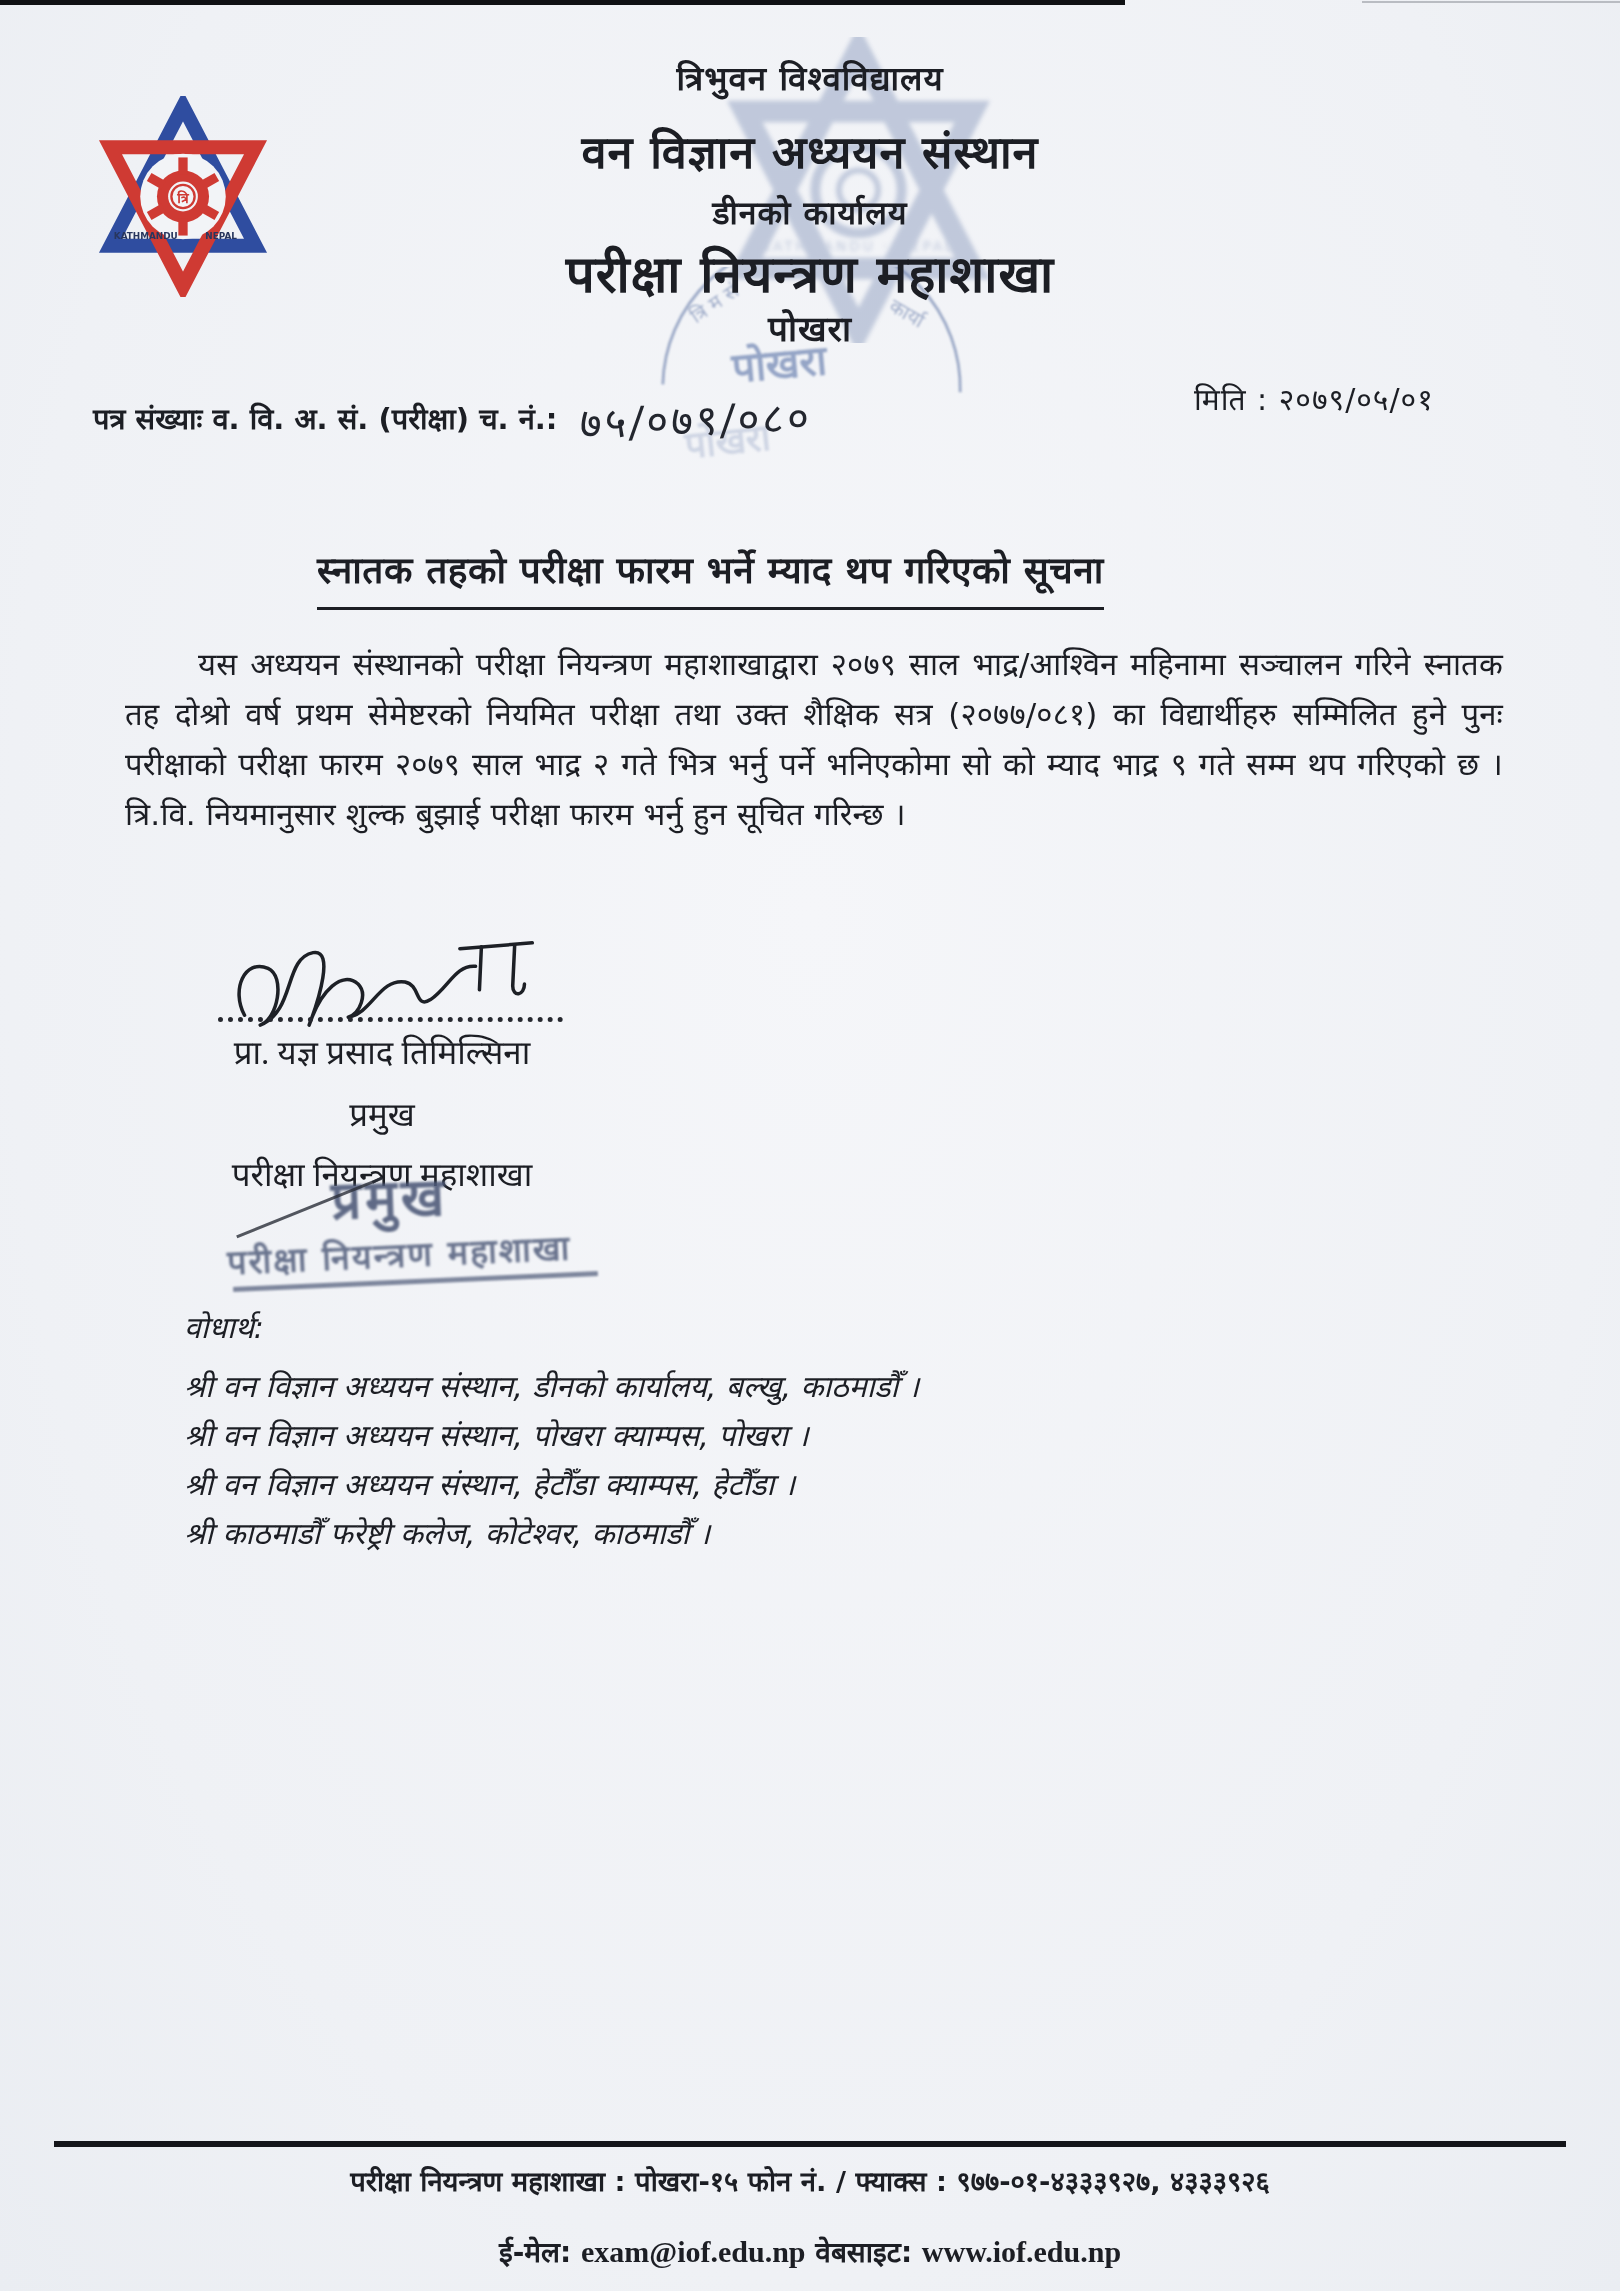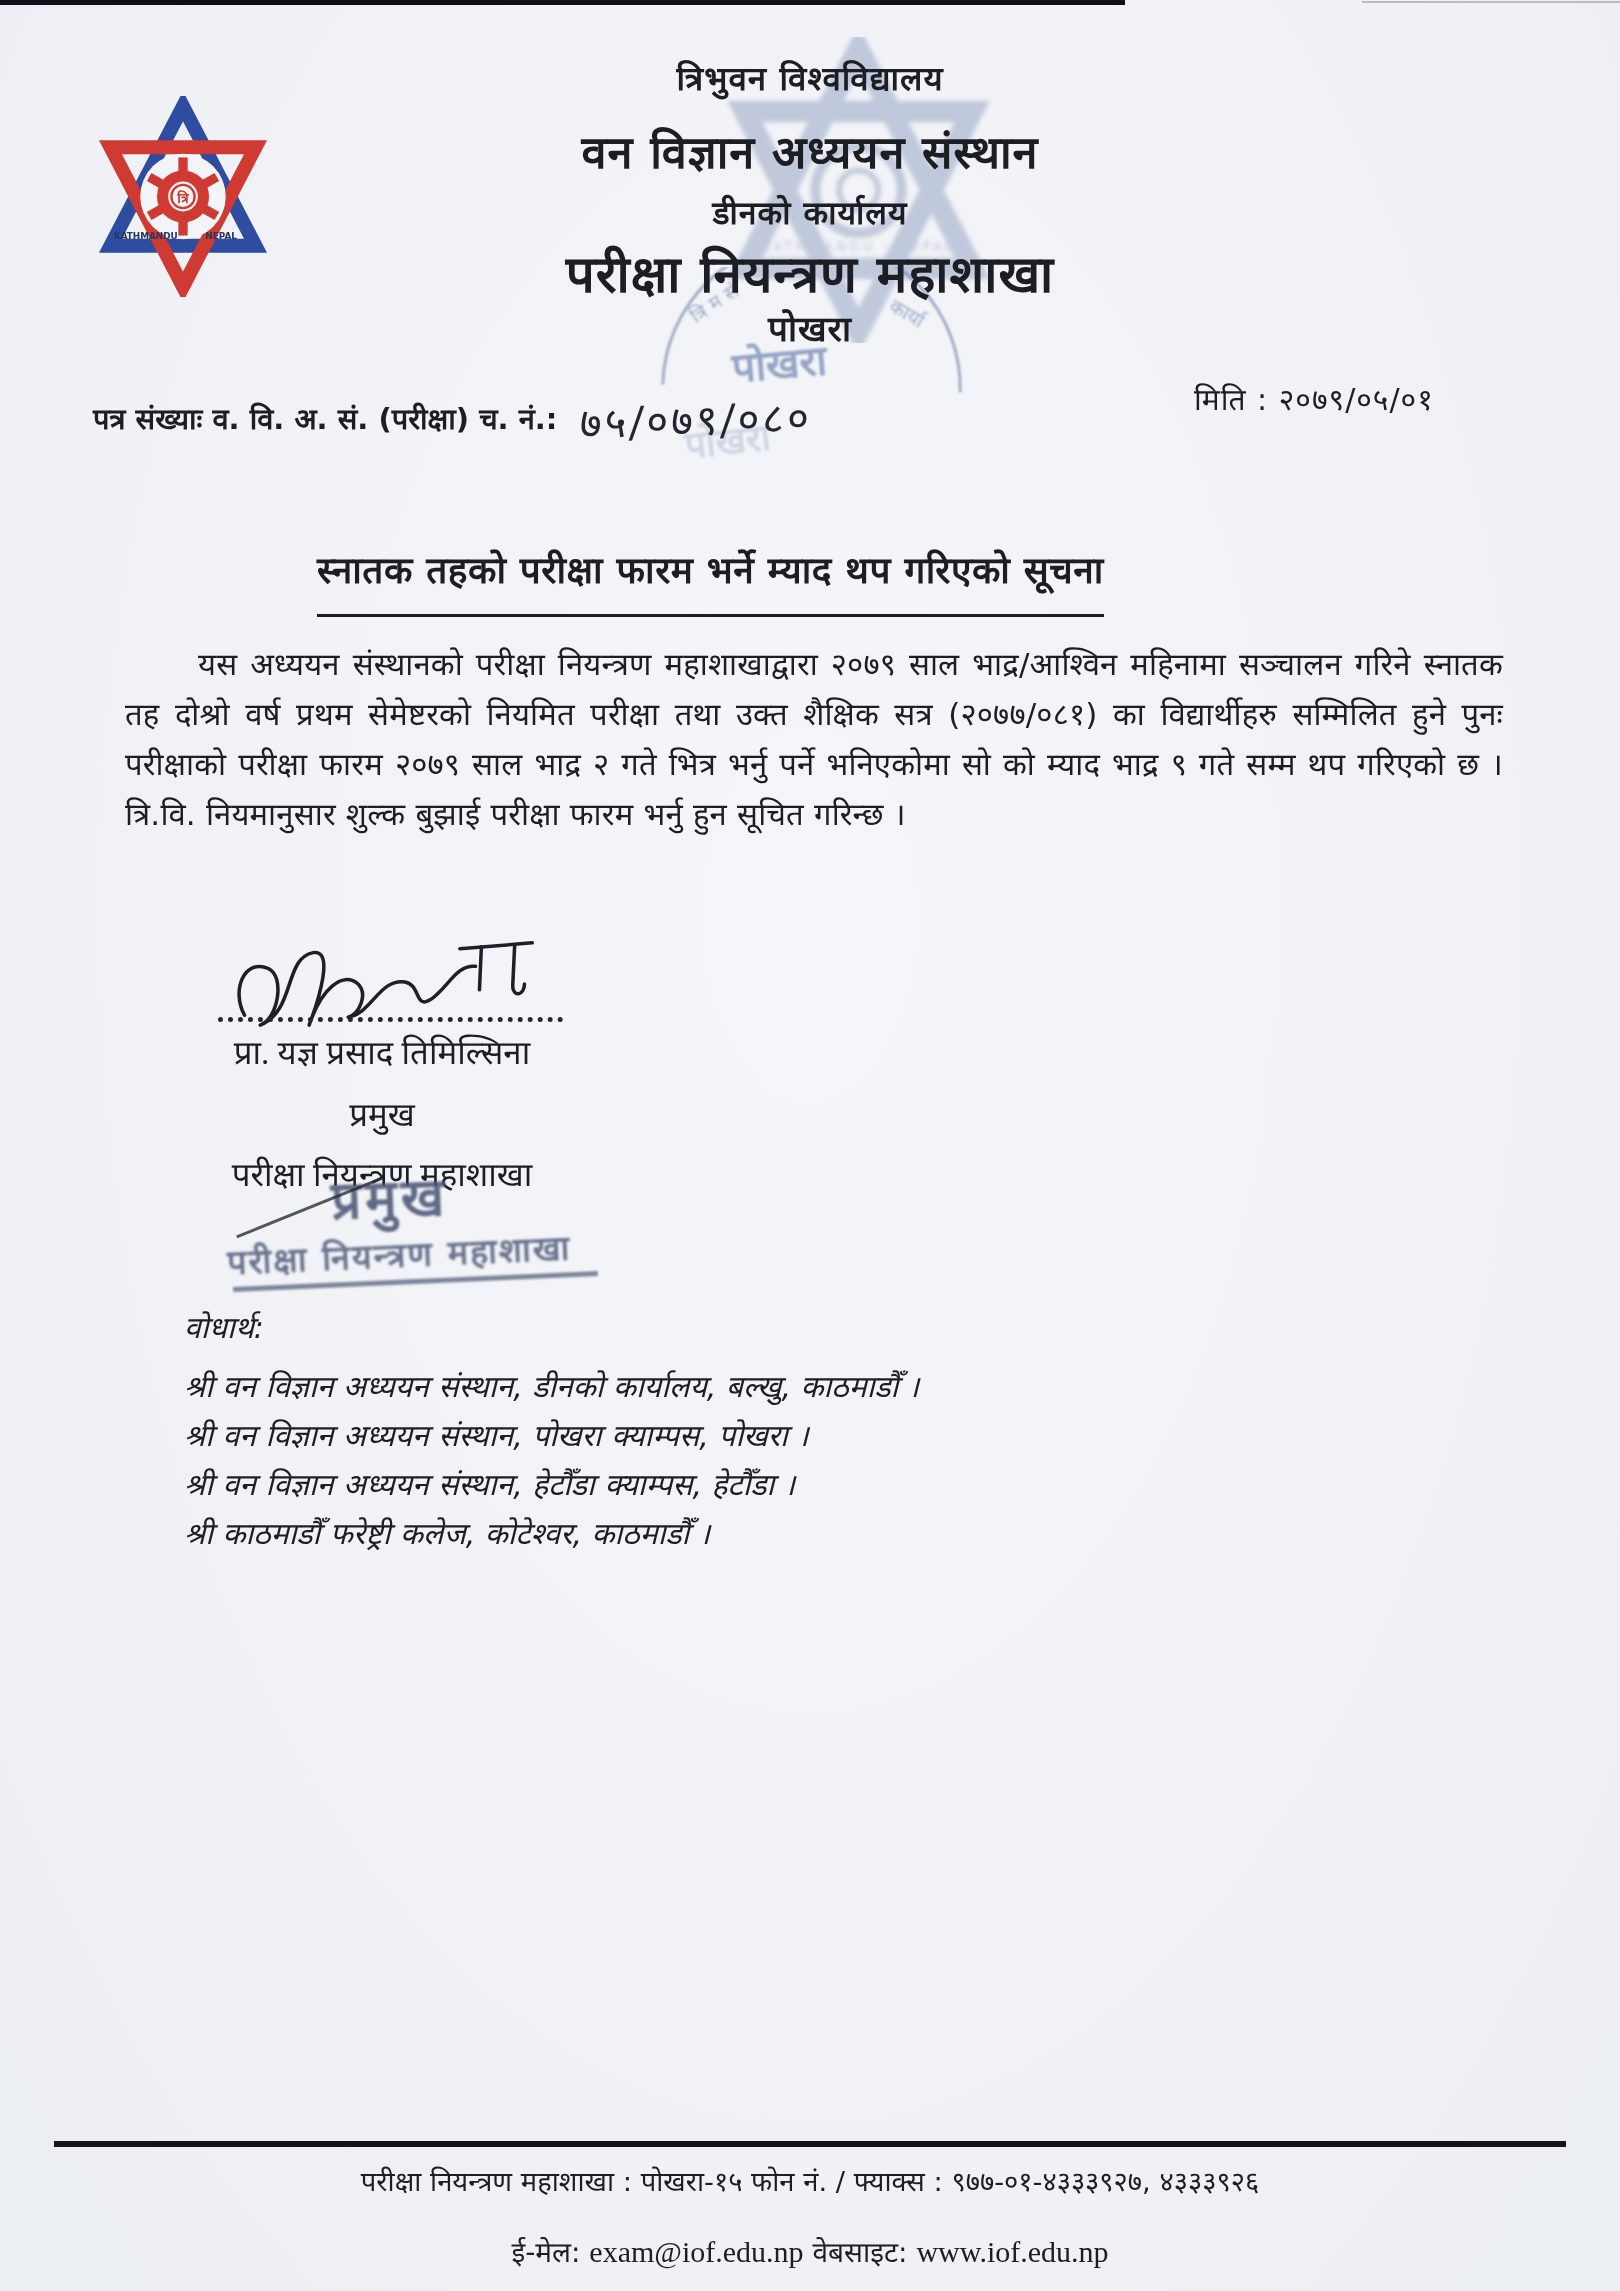--- a/index.html
+++ b/index.html
@@ -34,21 +34,21 @@
   .ref-number{
     display:inline-block;font-size:42px;font-weight:400;margin-left:17.6px;
     letter-spacing:2.9px;transform:rotate(-1.5deg) skewX(-4deg);color:#23262e;vertical-align:-5.9px;
   }
   .date-line{position:absolute;left:1194px;top:378px;font-size:30px;font-weight:500;letter-spacing:1px;}
 
   
   .title-row{position:absolute;left:0;top:543px;width:1421px;text-align:center;}
   .title-text{
     display:inline-block;font-size:37px;font-weight:bold;
-    border-bottom:3.9px solid #1c1e24;padding-bottom:20px;letter-spacing:0.5px;
+    border-bottom:3.9px solid #1c1e24;padding-bottom:13px;letter-spacing:0.5px;
   }
 
   
   .body-par{
     position:absolute;left:125px;top:639px;width:1378px;
     font-size:31px;line-height:50px;text-align:justify;text-indent:73px;
     letter-spacing:0.2px;
   }
 
   
@@ -70,21 +70,21 @@
   .sig-stamp-bar{position:absolute;left:233px;top:1279px;width:365px;height:4.9px;background:#4c5877;transform:rotate(-2.5deg);filter:blur(1px);opacity:.7;}
   .sig-pen-stroke{position:absolute;left:231px;top:1206px;width:157px;height:2.9px;background:#2b2e38;transform:rotate(-22deg);opacity:.8;}
 
   
   .cc-block{position:absolute;left:184px;top:1306px;font-style:italic;}
   .cc-label{font-size:30px;font-weight:500;margin-bottom:14.7px;}
   .cc-item{font-size:30px;line-height:49px;white-space:nowrap;}
 
   
   .footer-rule{position:absolute;left:54px;top:2141px;width:1512px;height:5.9px;background:#14151a;}
-  .footer-line{position:absolute;left:0;width:1620px;text-align:center;font-weight:normal;}
+  .footer-line{position:absolute;left:0;width:1620px;text-align:center;font-weight:bold;}
   .footer-1{top:2162px;font-size:27.4px;}
   .footer-2{top:2197px;font-size:27.4px;}
   .footer-3{top:2232px;font-size:28px;}
   .latin-serif{font-family:"Liberation Serif",serif;font-size:30px;}
 </style>
 </head>
 <body>
 
 <div class="page">
 

